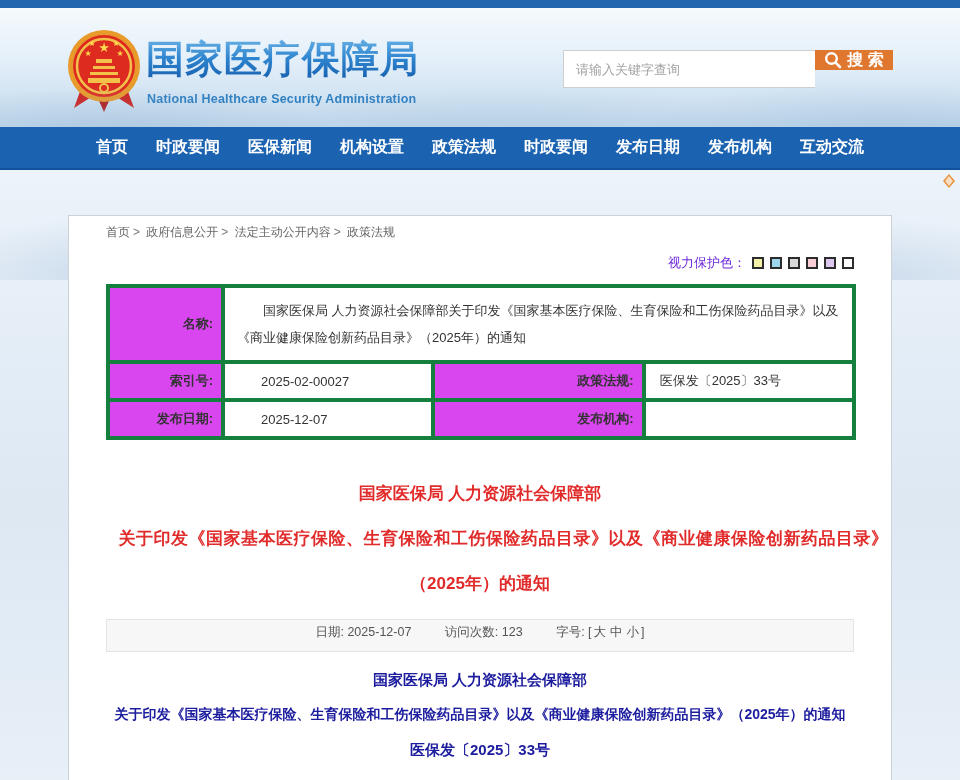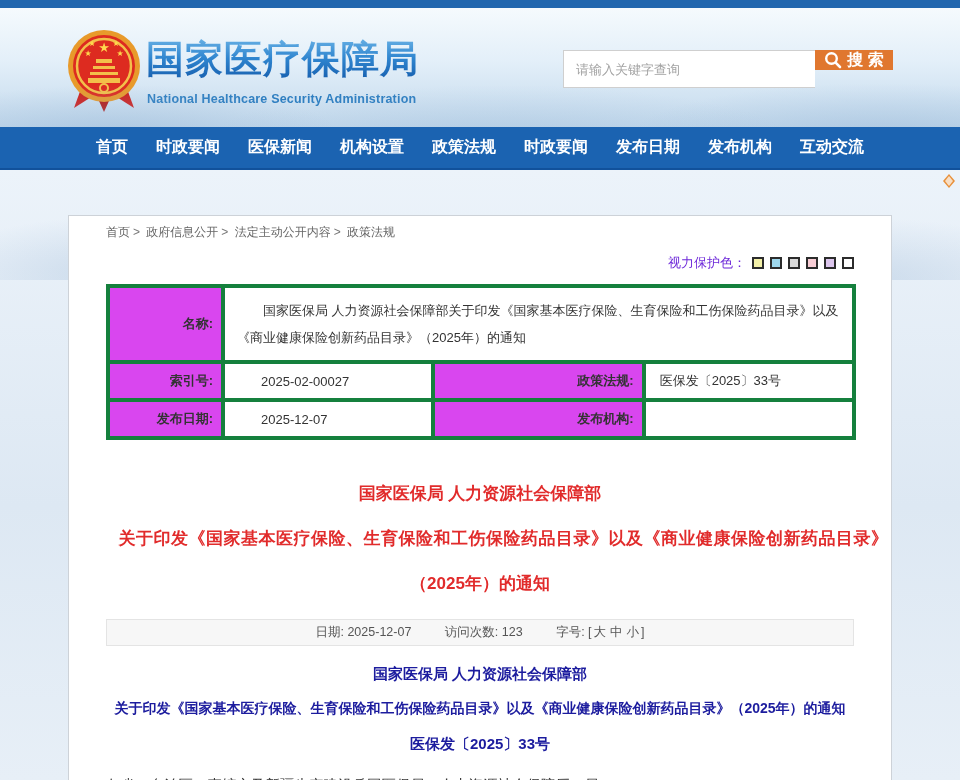--- a/index.html
+++ b/index.html
@@ -69,21 +69,21 @@
   .doc-table .c1 { width:115px; } .doc-table .c2 { width:235px; } .doc-table .c3 { width:97px; }
   .doc-table td.name-val { padding:9px 12px; line-height:27px; text-indent:2em; }
   .doc-table td.v1 { padding:8px 8px 8px 36px;border-radius:7px; }
   .doc-table td.v2 { padding:8px 8px 8px 14px; }
   .doc-table tr.small td { height:31px; }
 
   .red-heading { margin-top:31px; text-align:center; color:#e12b2b; font-weight:bold; }
   .red-heading .l1, .red-heading .l3 { font-size:17px; line-height:45px; }
   .red-heading .l2 { font-size:17px; line-height:45px; letter-spacing:0.5px;padding-left:47px; }
 
-  .meta-bar { margin:13px 37px 0; background:#f7f7f7; border:1px solid #e4e4e4; height:27px;
+  .meta-bar { margin:13px 37px 0; background:#f7f7f7; border:1px solid #e4e4e4; height:33px;
     text-align:center; font-size:12.5px; color:#555; line-height:25px; }
   .meta-bar .grp { margin:0 15px; }
   .meta-bar .fs { cursor:pointer; margin:0 2px; }
 
   .navy-heading { margin-top:10px; text-align:center; color:#1c1c9e; font-weight:bold; }
   .navy-heading .n1, .navy-heading .n3 { font-size:15px; line-height:35px; }
   .navy-heading .n2 { font-size:14px; line-height:35px; }
 
   .salutation { margin:9px 37px 0; font-size:14.5px; color:#333; line-height:30px; }
 </style>

